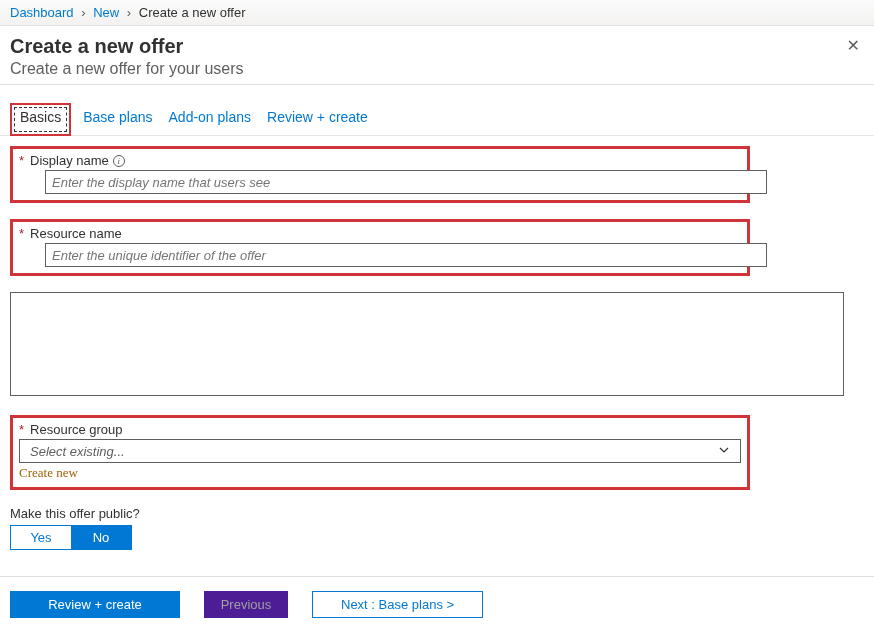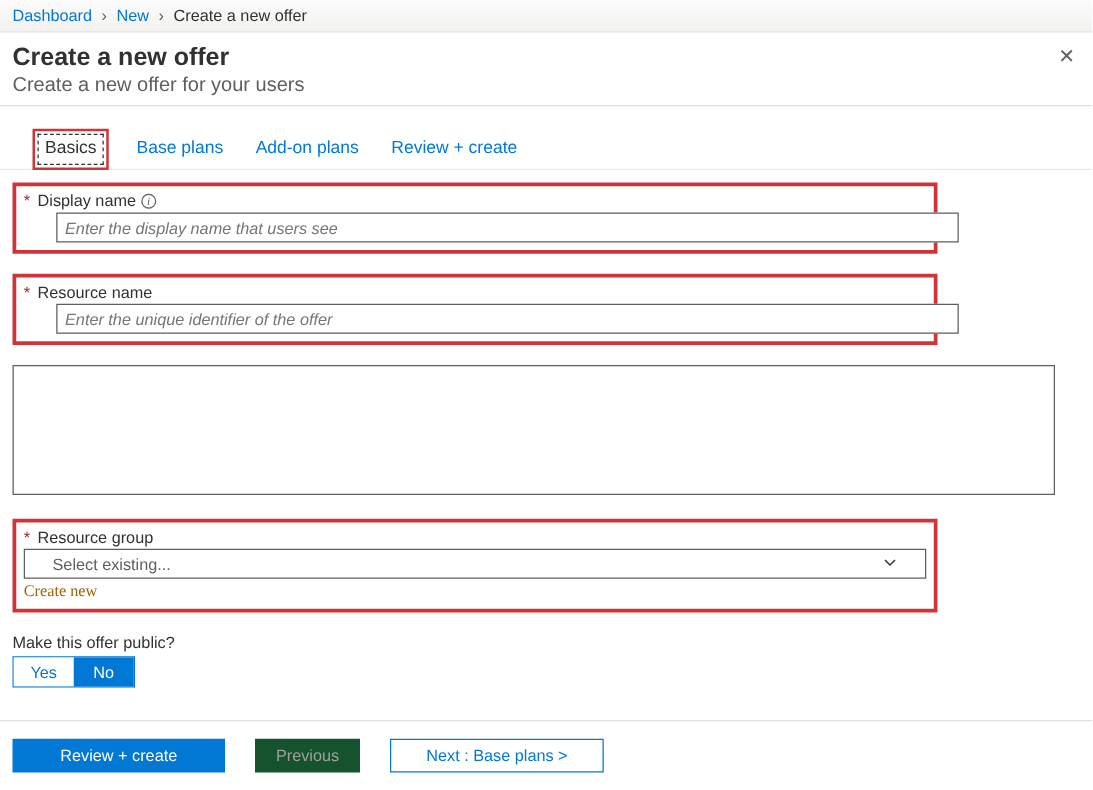--- a/index.html
+++ b/index.html
@@ -32,22 +32,22 @@
       font-size: 16px;
       color: #605e5c;
       background: none;
       border: none;
       cursor: pointer;
       padding: 4px;
       line-height: 1;
     }
     .tabs {
       display: flex;
-      gap: 18px;
-      padding: 18px 10px 0 26px;
+      gap: 8px;
+      padding: 18px 10px 0 10px;
       border-bottom: 1px solid #e6e6e6;
     }
     .tab {
       font-size: 14px;
       color: #0078d4;
       padding: 6px 4px 10px 4px;
       cursor: pointer;
     }
     .tab.active {
       color: #323130;
@@ -101,39 +101,40 @@
       height: 104px;
       width: 834px;
     }
     .desc-group .label-row { margin-bottom: 4px; }
     .desc-group { width: 834px; }
     .rg-link { color: #a16207; font-size: 13px; cursor: pointer; display: inline-block; margin-top: 2px; font-family: Liberation Serif, serif; }
     .select-wrap { position: relative; }
     .select-display {
       width: 100%;
       border: 1px solid #605e5c;
-      padding: 4px 22px;
-      font-size: 13px;
+      padding: 4px 10px;
+      font-size: 13px;
+      font-style: italic;
       color: #605e5c;
       background: #fff;
       height: 24px;
       display: flex;
       align-items: center;
       justify-content: space-between;
       cursor: pointer;
     }
     .chevron {
       font-style: normal;
       color: #323130;
     }
     .public-q { font-size: 13px; margin-bottom: 4px; }
     .toggle-group {
       display: flex;
       border: 1px solid #0078d4;
-      width: 98px;
+      width: 122px;
     }
     .toggle-btn {
       flex: 1;
       text-align: center;
       padding: 4px 0;
       font-size: 13px;
       cursor: pointer;
       background: #fff;
       color: #0078d4;
       border: none;
@@ -154,21 +155,21 @@
       border: none;
       cursor: pointer;
       font-family: inherit;
     }
     .btn-primary {
       background: #0078d4;
       color: #fff;
       width: 170px;
     }
     .btn-disabled {
-      background: #14532d;
+      background: #4c1d95;
       color: #a19f9d;
       width: 84px;
     }
     .btn-outline {
       background: #fff;
       color: #0078d4;
       border: 1px solid #0078d4;
       padding: 5px 28px;
     }
   </style>

